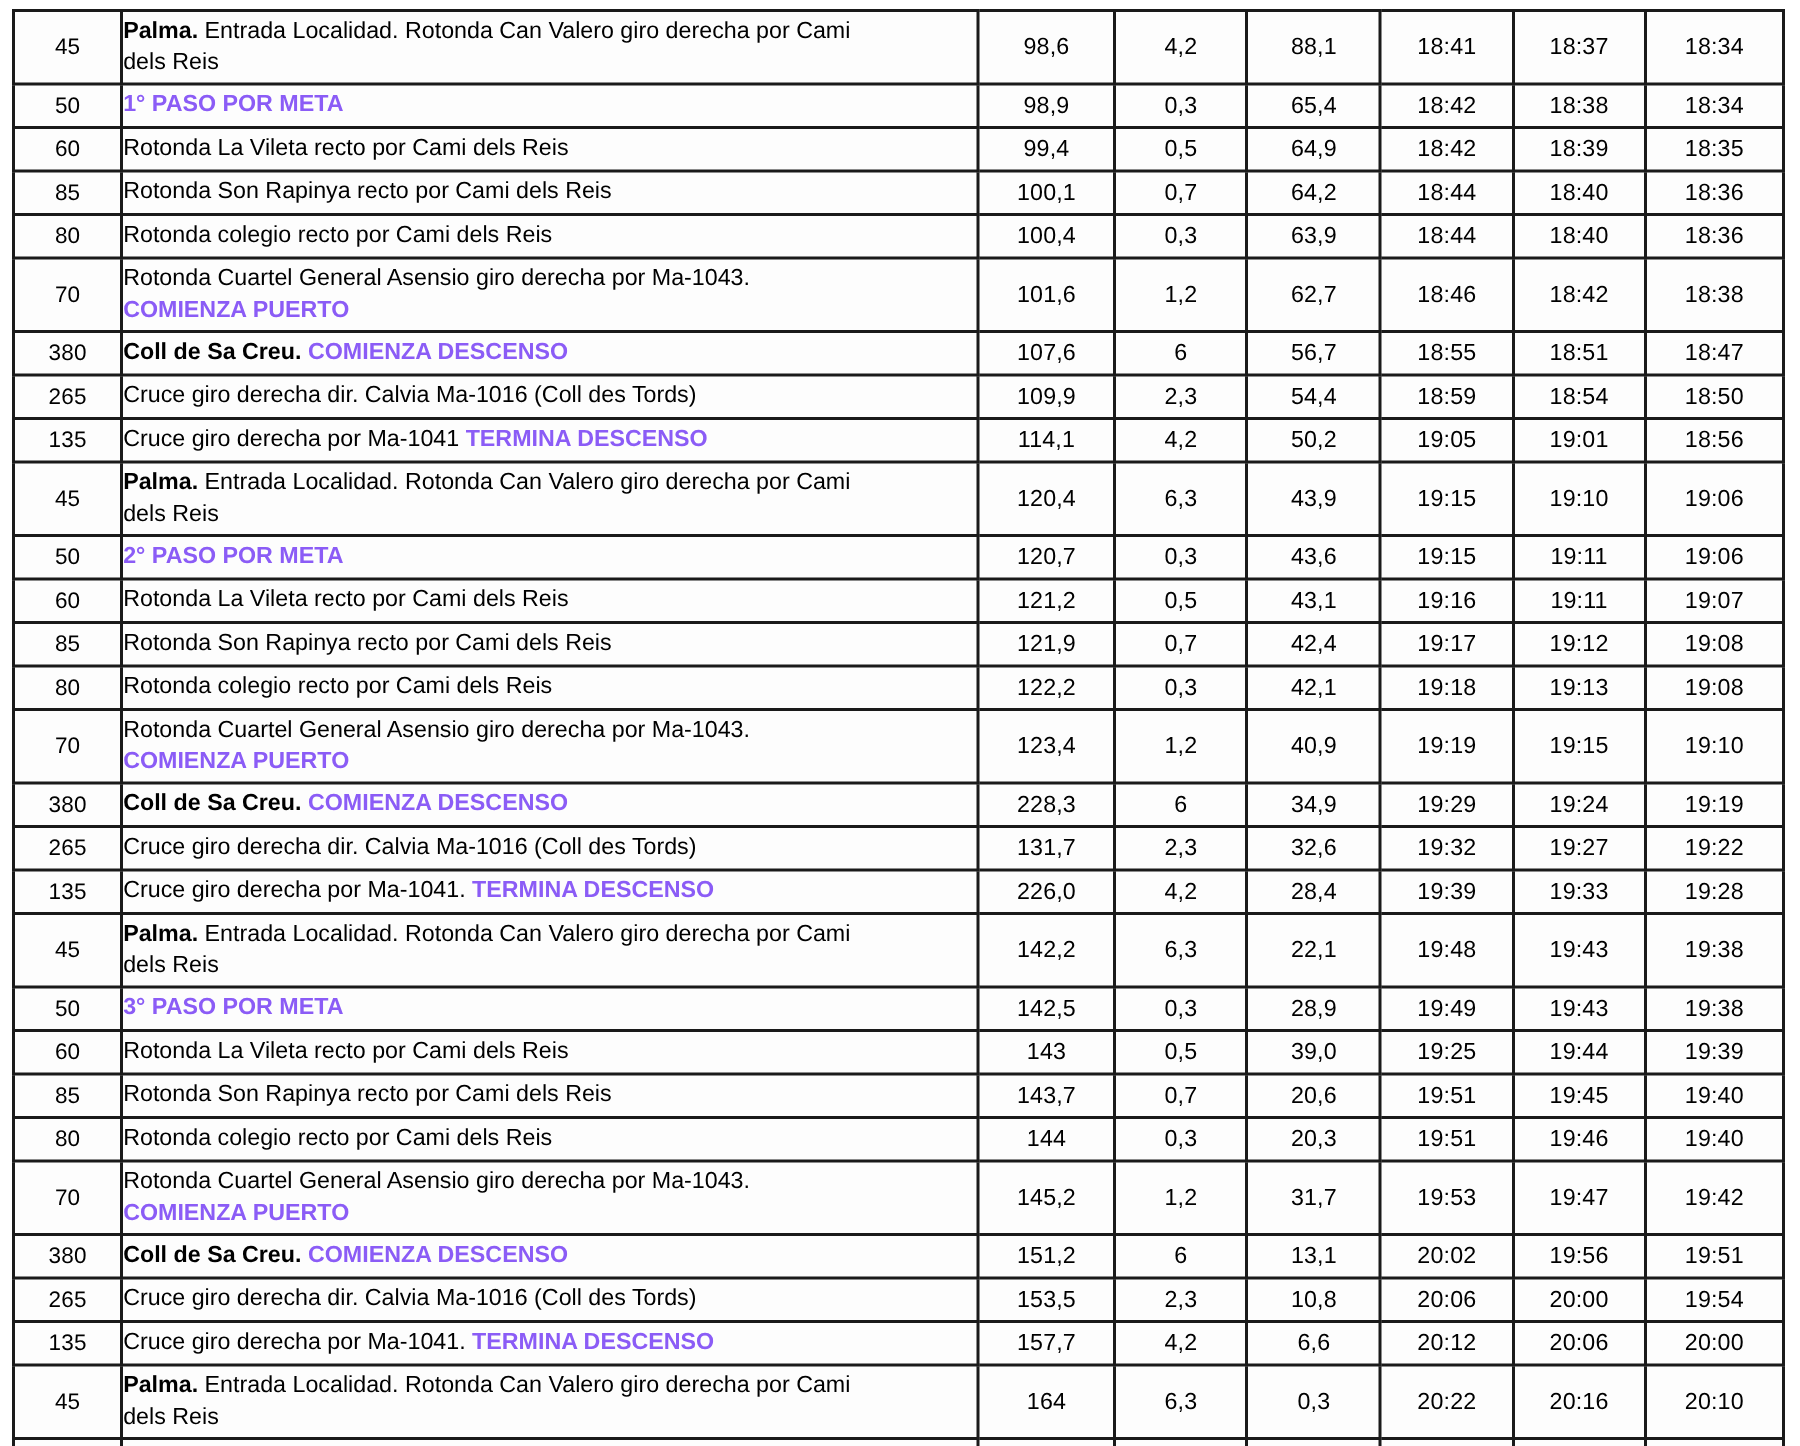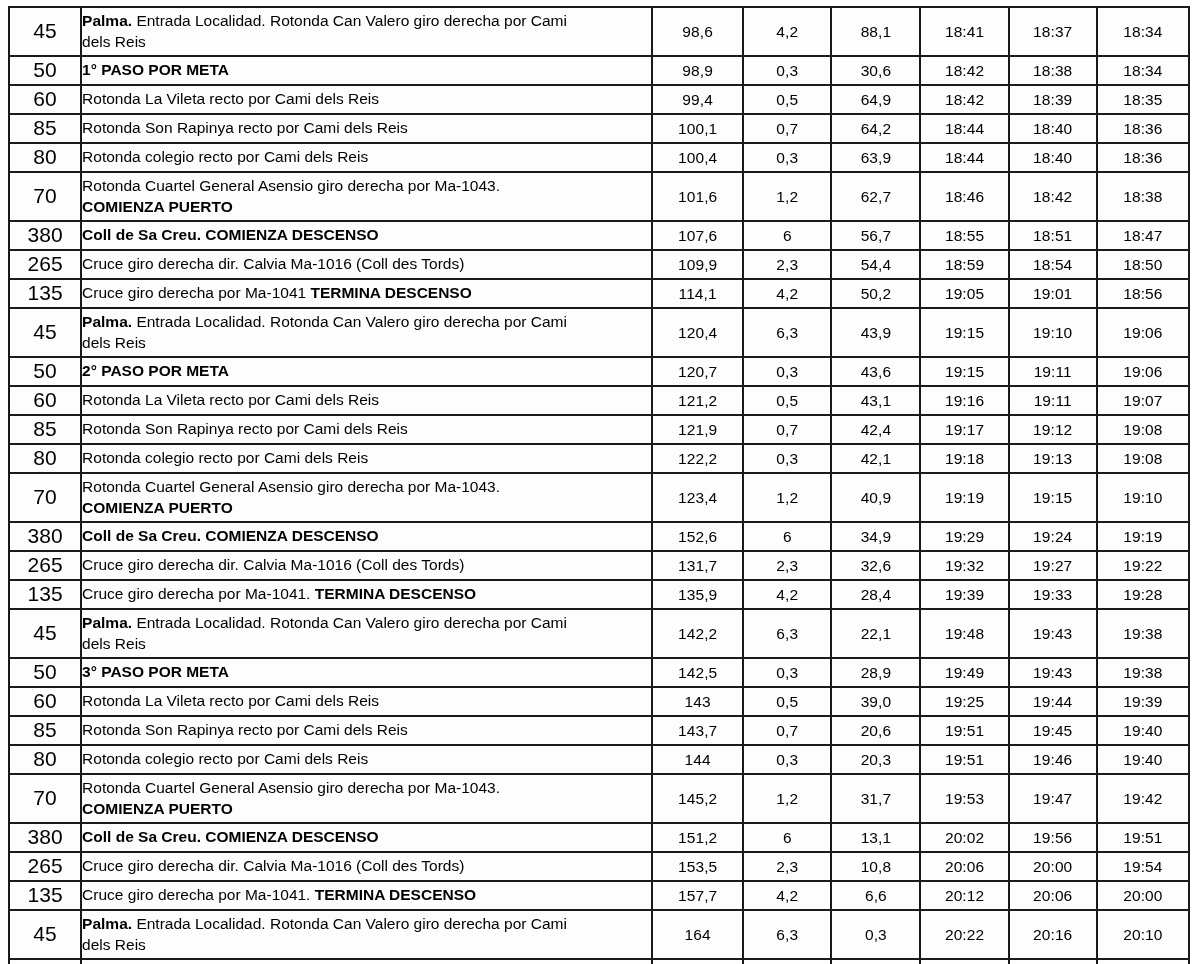--- a/index.html
+++ b/index.html
@@ -43,21 +43,21 @@
   col.c-km    { width: 91px; }
   col.c-par   { width: 88px; }
   col.c-rest  { width: 89px; }
   col.c-t1    { width: 88px; }
   col.c-t2    { width: 88px; }
   col.c-t3    { width: 92px; }
 
   
   td.alt {
     text-align: center;
-    font-size: 21px;
+    font-size: 15px;
     line-height: 1.15;
     letter-spacing: 0.1px;
   }
   td.desc {
     text-align: left;
     padding: 1px 4px 1px 7px;
     font-size: 15.5px;
     line-height: 1.32;
   }
   td.num {
@@ -65,21 +65,21 @@
     font-size: 15.5px;
     line-height: 1.15;
     letter-spacing: 0.1px;
   }
 
   tr.r1 td { height: 27px; }
   tr.r2 td { height: 47px; }
 
   
   .b      { font-weight: bold; }
-  .red    { color: #000000; font-weight: bold; }
+  .red    { color: #8b5cf6; font-weight: bold; }
   .redbig { color: #e8192c; font-weight: bold; font-size: 19px; letter-spacing: 0.3px; }
   .ln     { display: block; }
 </style>
 </head>
 <body>
 
 <div id="roadbook-wrap">
   <table class="roadbook">
     <colgroup>
       <col class="c-alt">
@@ -105,21 +105,21 @@
           <td class="num">18:37</td>
           <td class="num">18:34</td>
         </tr>
         <tr class="r1">
           <td class="alt">50</td>
           <td class="desc">
             <span class="ln"><span class="red">1° PASO POR META</span></span>
           </td>
           <td class="num">98,9</td>
           <td class="num">0,3</td>
-          <td class="num">30,6</td>
+          <td class="num">65,4</td>
           <td class="num">18:42</td>
           <td class="num">18:38</td>
           <td class="num">18:34</td>
         </tr>
         <tr class="r1">
           <td class="alt">60</td>
           <td class="desc">
             <span class="ln"><span>Rotonda La Vileta recto por Cami dels Reis</span></span>
           </td>
           <td class="num">99,4</td>
@@ -274,21 +274,21 @@
           <td class="num">40,9</td>
           <td class="num">19:19</td>
           <td class="num">19:15</td>
           <td class="num">19:10</td>
         </tr>
         <tr class="r1">
           <td class="alt">380</td>
           <td class="desc">
             <span class="ln"><span class="b">Coll de Sa Creu.</span><span> </span><span class="red">COMIENZA DESCENSO</span></span>
           </td>
-          <td class="num">152,6</td>
+          <td class="num">228,3</td>
           <td class="num">6</td>
           <td class="num">34,9</td>
           <td class="num">19:29</td>
           <td class="num">19:24</td>
           <td class="num">19:19</td>
         </tr>
         <tr class="r1">
           <td class="alt">265</td>
           <td class="desc">
             <span class="ln"><span>Cruce giro derecha dir. Calvia Ma-1016 (Coll des Tords)</span></span>
@@ -298,21 +298,21 @@
           <td class="num">32,6</td>
           <td class="num">19:32</td>
           <td class="num">19:27</td>
           <td class="num">19:22</td>
         </tr>
         <tr class="r1">
           <td class="alt">135</td>
           <td class="desc">
             <span class="ln"><span>Cruce giro derecha por Ma-1041. </span><span class="red">TERMINA DESCENSO</span></span>
           </td>
-          <td class="num">135,9</td>
+          <td class="num">226,0</td>
           <td class="num">4,2</td>
           <td class="num">28,4</td>
           <td class="num">19:39</td>
           <td class="num">19:33</td>
           <td class="num">19:28</td>
         </tr>
         <tr class="r2">
           <td class="alt">45</td>
           <td class="desc">
             <span class="ln"><span class="b">Palma.</span><span> Entrada Localidad. Rotonda Can Valero giro derecha por Cami</span></span>

